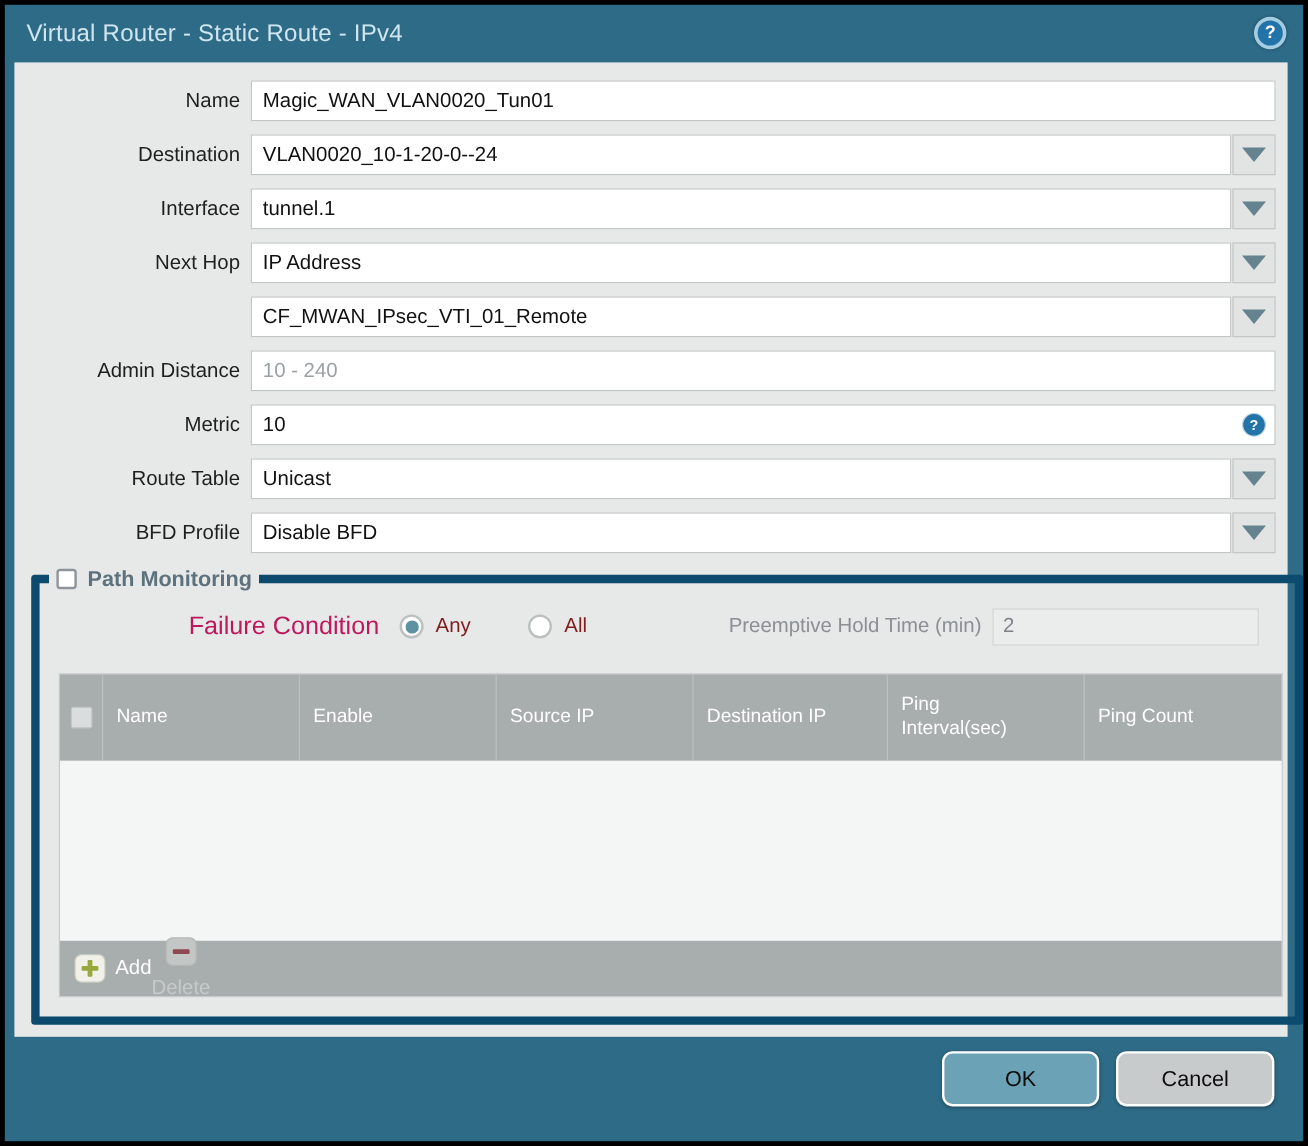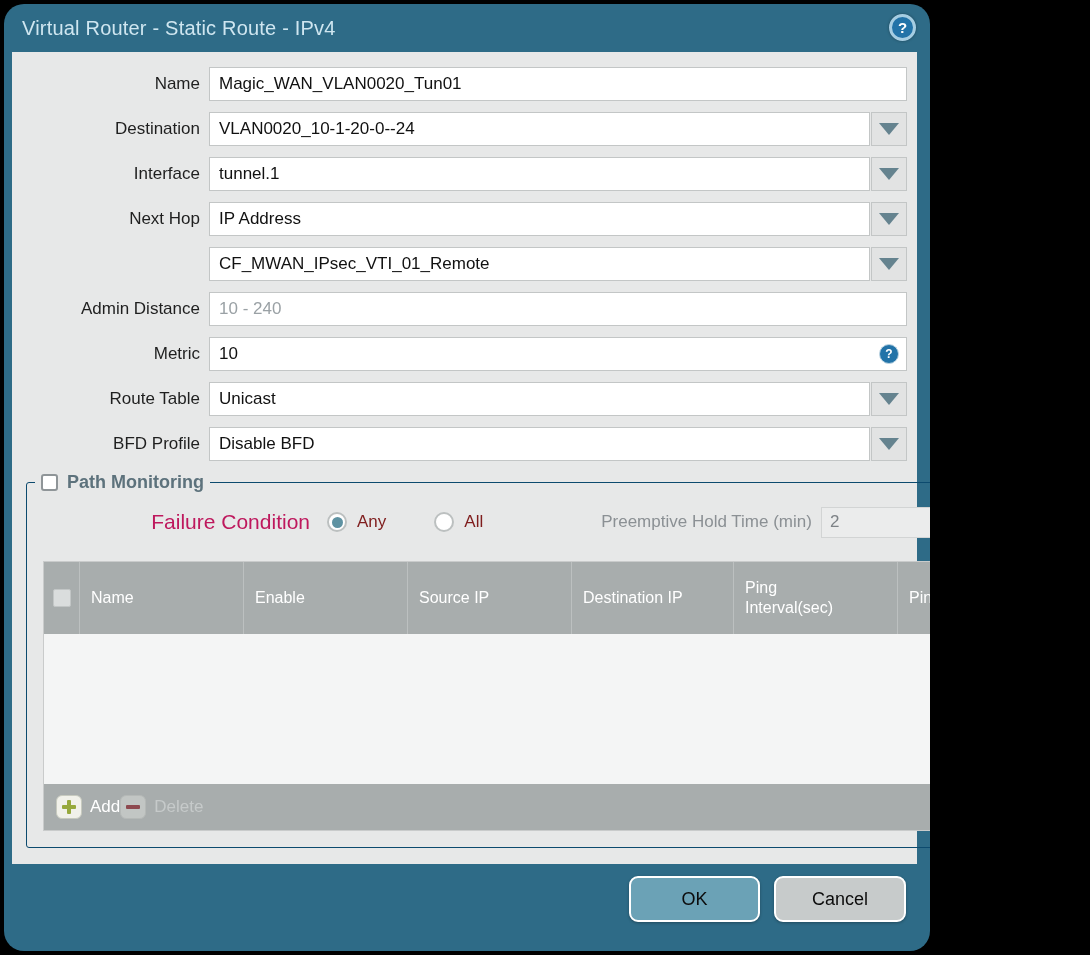--- a/index.html
+++ b/index.html
@@ -1,19 +1,19 @@
 <!DOCTYPE html>
 <html><head>
 <meta charset="utf-8">
 <style>
   * { box-sizing: border-box; margin: 0; padding: 0; }
   html,body { width:1090px; height:955px; }
   body { font-family: "Liberation Sans", "DejaVu Sans", sans-serif; background:#000; }
 
-  .window { position:absolute; left:4px; top:4px; width:926px; height:947px; background:#2e6b87; overflow:hidden;border-radius:20px; }
+  .window { position:absolute; left:4px; top:4px; width:1082px; height:947px; background:#2e6b87; overflow:hidden; }
 
   
   .titlebar { position:relative; height:48px; display:flex; align-items:center; padding-left:18px; }
   .titlebar .title { color:#cfe6f0; font-size:20px; letter-spacing:0.2px; }
   .help-icon { position:absolute; right:14px; top:10px; width:27px; height:27px; border-radius:50%;
       background:#2273a8; border:3px solid #a5cde2; color:#fff; font-size:15px; font-weight:bold;
       display:flex; align-items:center; justify-content:center; cursor:pointer;
       box-shadow:0 0 3px rgba(0,0,0,.35); }
 
   
@@ -28,21 +28,21 @@
   .txt::placeholder { color:#9aa1a5; opacity:1; }
   .dd-btn { width:36px; height:34px; margin-left:1px; background:#e2e3e3; border:1px solid #c3c6c6;
       display:flex; align-items:center; justify-content:center; cursor:pointer; }
   .dd-tri { width:0; height:0; border-left:10px solid transparent; border-right:10px solid transparent;
       border-top:12px solid #65838f; }
   .metric-info { position:absolute; right:8px; top:7px; width:20px; height:20px; border-radius:50%;
       background:#2273a8; border:1px solid #bcd4e2; color:#fff; font-size:12px; font-weight:bold;
       display:flex; align-items:center; justify-content:center; cursor:pointer; }
 
   
-  .pm-fieldset { margin:6px 10px 0 14px; border:1px solid #0c4a6e; border-radius:3px; padding:0 0 16px 0; }
+  .pm-fieldset { margin:6px 10px 0 14px; border:7px solid #0c4a6e; border-radius:3px; padding:0 0 16px 0; }
   .pm-legend { display:flex; align-items:center; gap:9px; margin-left:8px; padding:0 6px; }
   .pm-legend .pm-title { color:#5d727c; font-weight:bold; font-size:18px; }
   .checkbox { width:17px; height:17px; background:#fff; border:2px solid #8f9598; border-radius:3px; cursor:pointer; }
 
   .fc-row { display:flex; align-items:center; margin-top:12px; height:34px; }
   .fc-label { width:283px; text-align:right; color:#be185d; font-size:21px; }
   .radio { width:20px; height:20px; border-radius:50%; background:#fff; border:2px solid #bcc0c0;
       margin-left:17px; display:flex; align-items:center; justify-content:center; cursor:pointer; }
   .radio .dot { width:11px; height:11px; border-radius:50%; background:#5e92a2; }
   .radio-label { color:#7f1d1d; font-size:17px; margin-left:10px; }
@@ -63,21 +63,21 @@
   .col-count { flex:1; border-right:none; }
   .wrap-narrow { display:block; width:108px; line-height:1.25; }
   .tbl-body { height:150px; background:#f4f5f5; }
   .tbl-footer { display:flex; align-items:center; background:#a8adad; height:46px; padding-left:12px; }
   .tbtn { display:flex; align-items:center; gap:8px; cursor:pointer; }
   .tbtn-icon { width:26px; height:24px; border-radius:6px; background:#f1f1ea; border:1px solid #c7cabf;
       display:flex; align-items:center; justify-content:center; position:relative; }
   .plus-h,.minus-h { position:absolute; width:14px; height:4px; background:#97a93c; border-radius:1px; }
   .plus-v { position:absolute; width:4px; height:14px; background:#97a93c; border-radius:1px; }
   .tbtn-add .label { color:#fff; font-size:17px; }
-  .tbtn-del { cursor:default; }
+  .tbtn-del { cursor:default;flex-direction:column; }
   .tbtn-del .tbtn-icon { background:#c2c6c4; border-color:#b5b9b7; }
   .tbtn-del .minus-h { background:#8e4a50; }
   .tbtn-del .label { color:#c6cacа; color:#c6caca; font-size:17px; }
 
   
   .dlg-footer { position:absolute; left:0; right:0; bottom:0; height:87px; display:flex;
       justify-content:flex-end; align-items:flex-start; padding:12px 24px 0 0; gap:14px; }
   .btn { height:46px; border-radius:9px; border:2px solid #fff; font-size:18px; color:#0c0c0c;
       font-family:"Liberation Sans","DejaVu Sans",sans-serif; cursor:pointer;
       box-shadow:0 1px 3px rgba(0,0,0,.3); }

